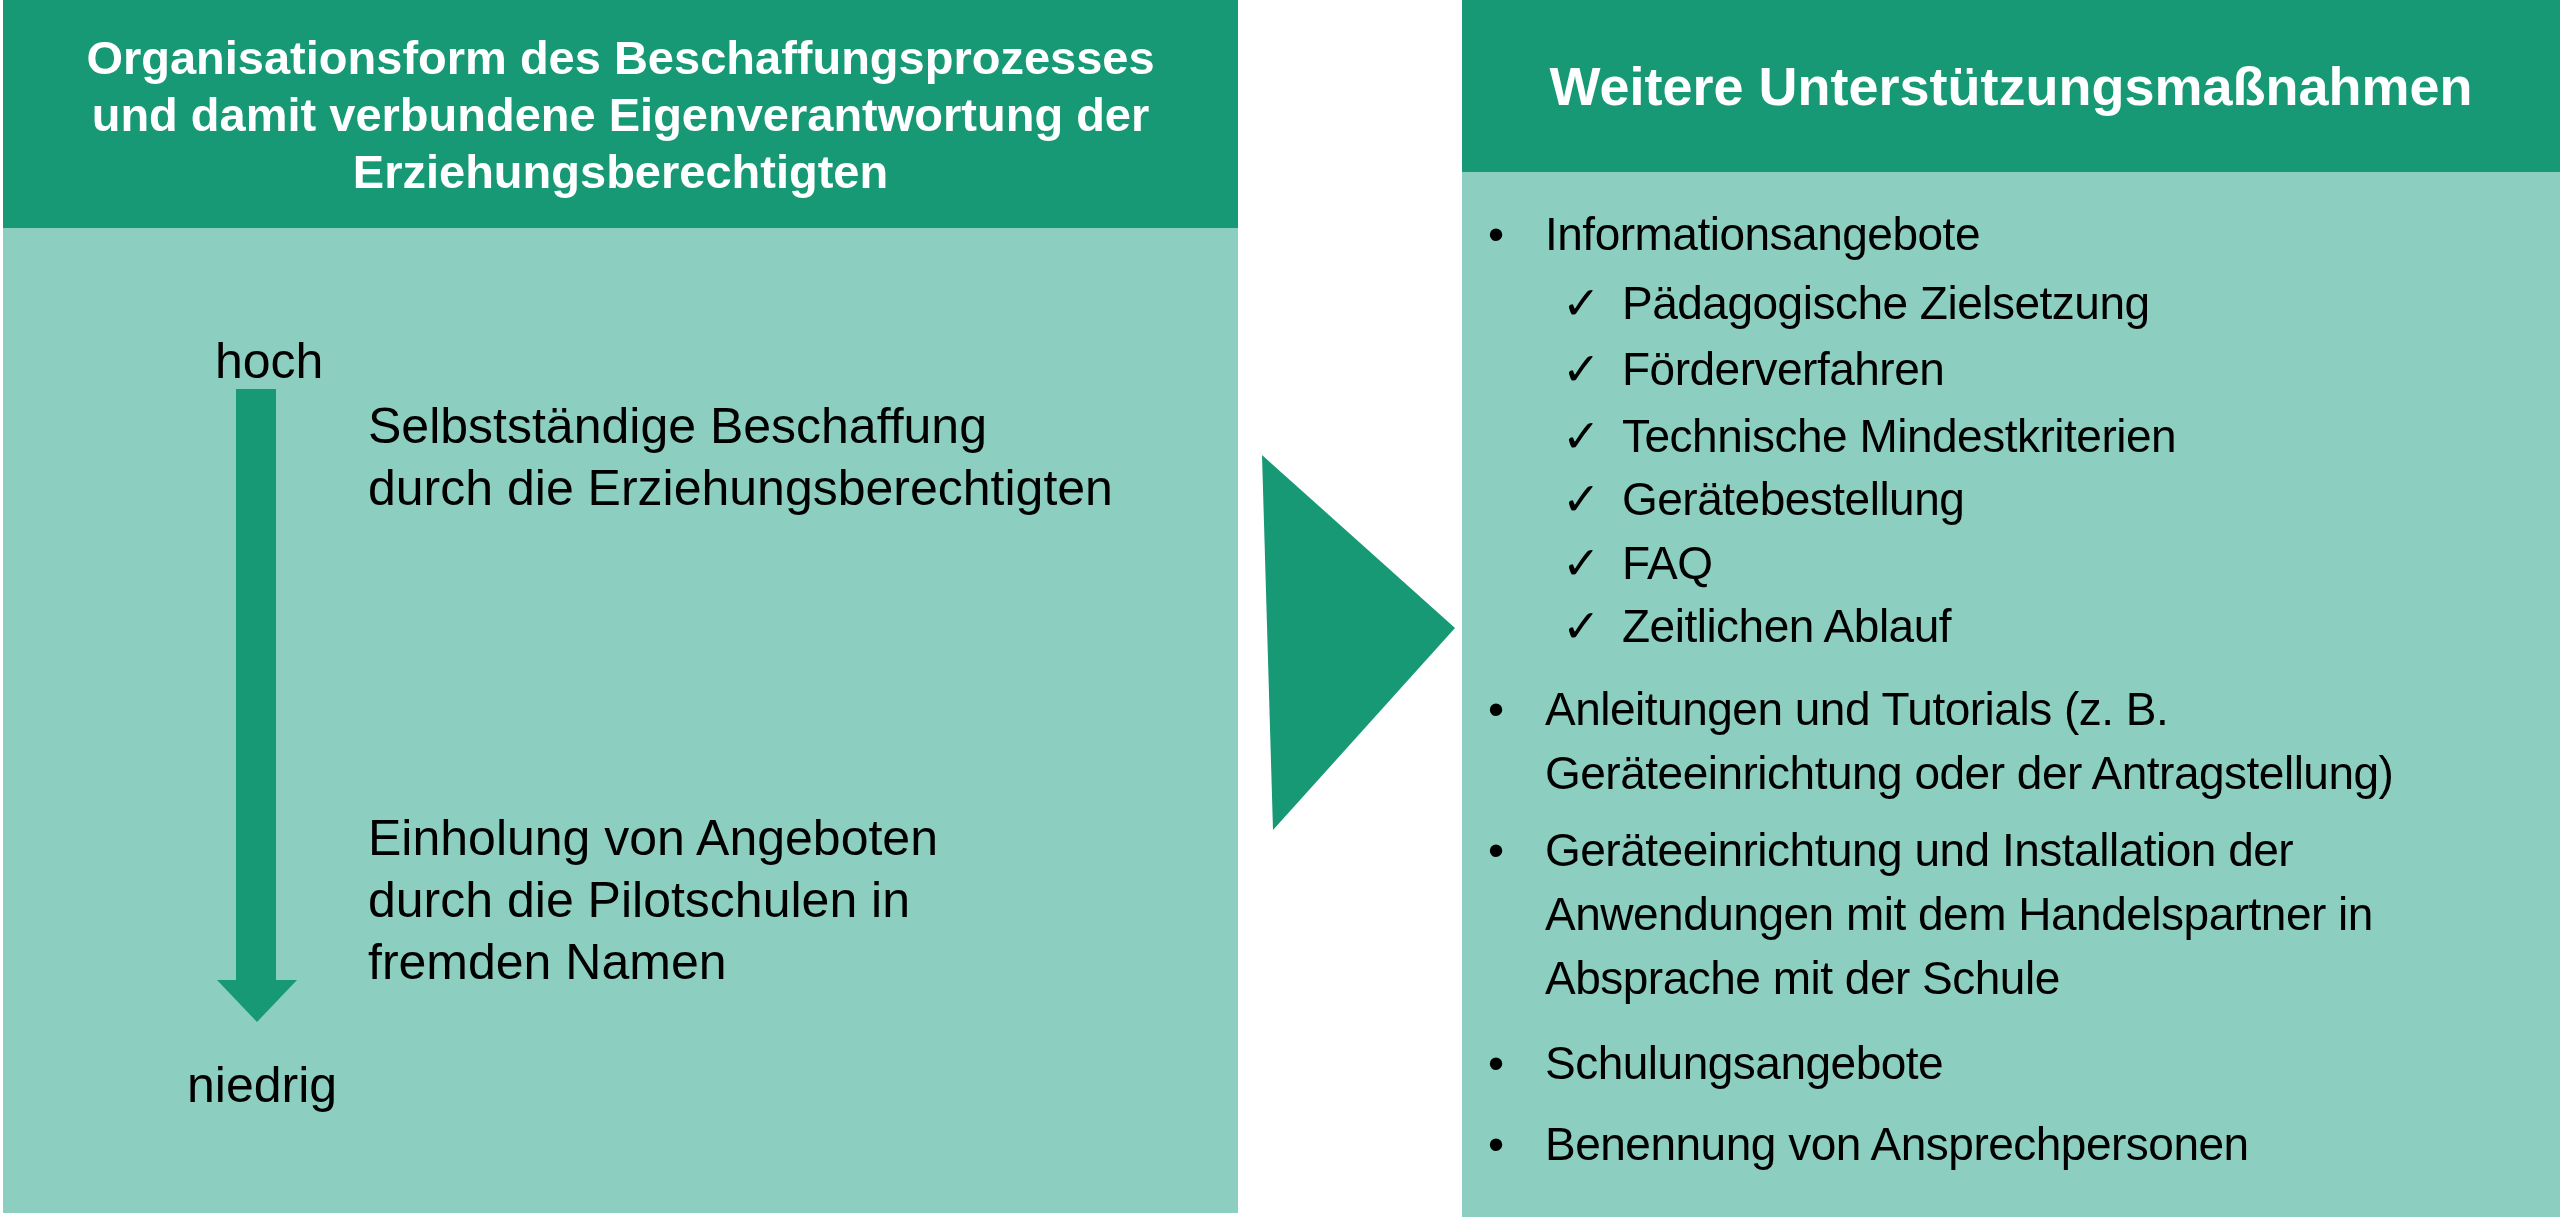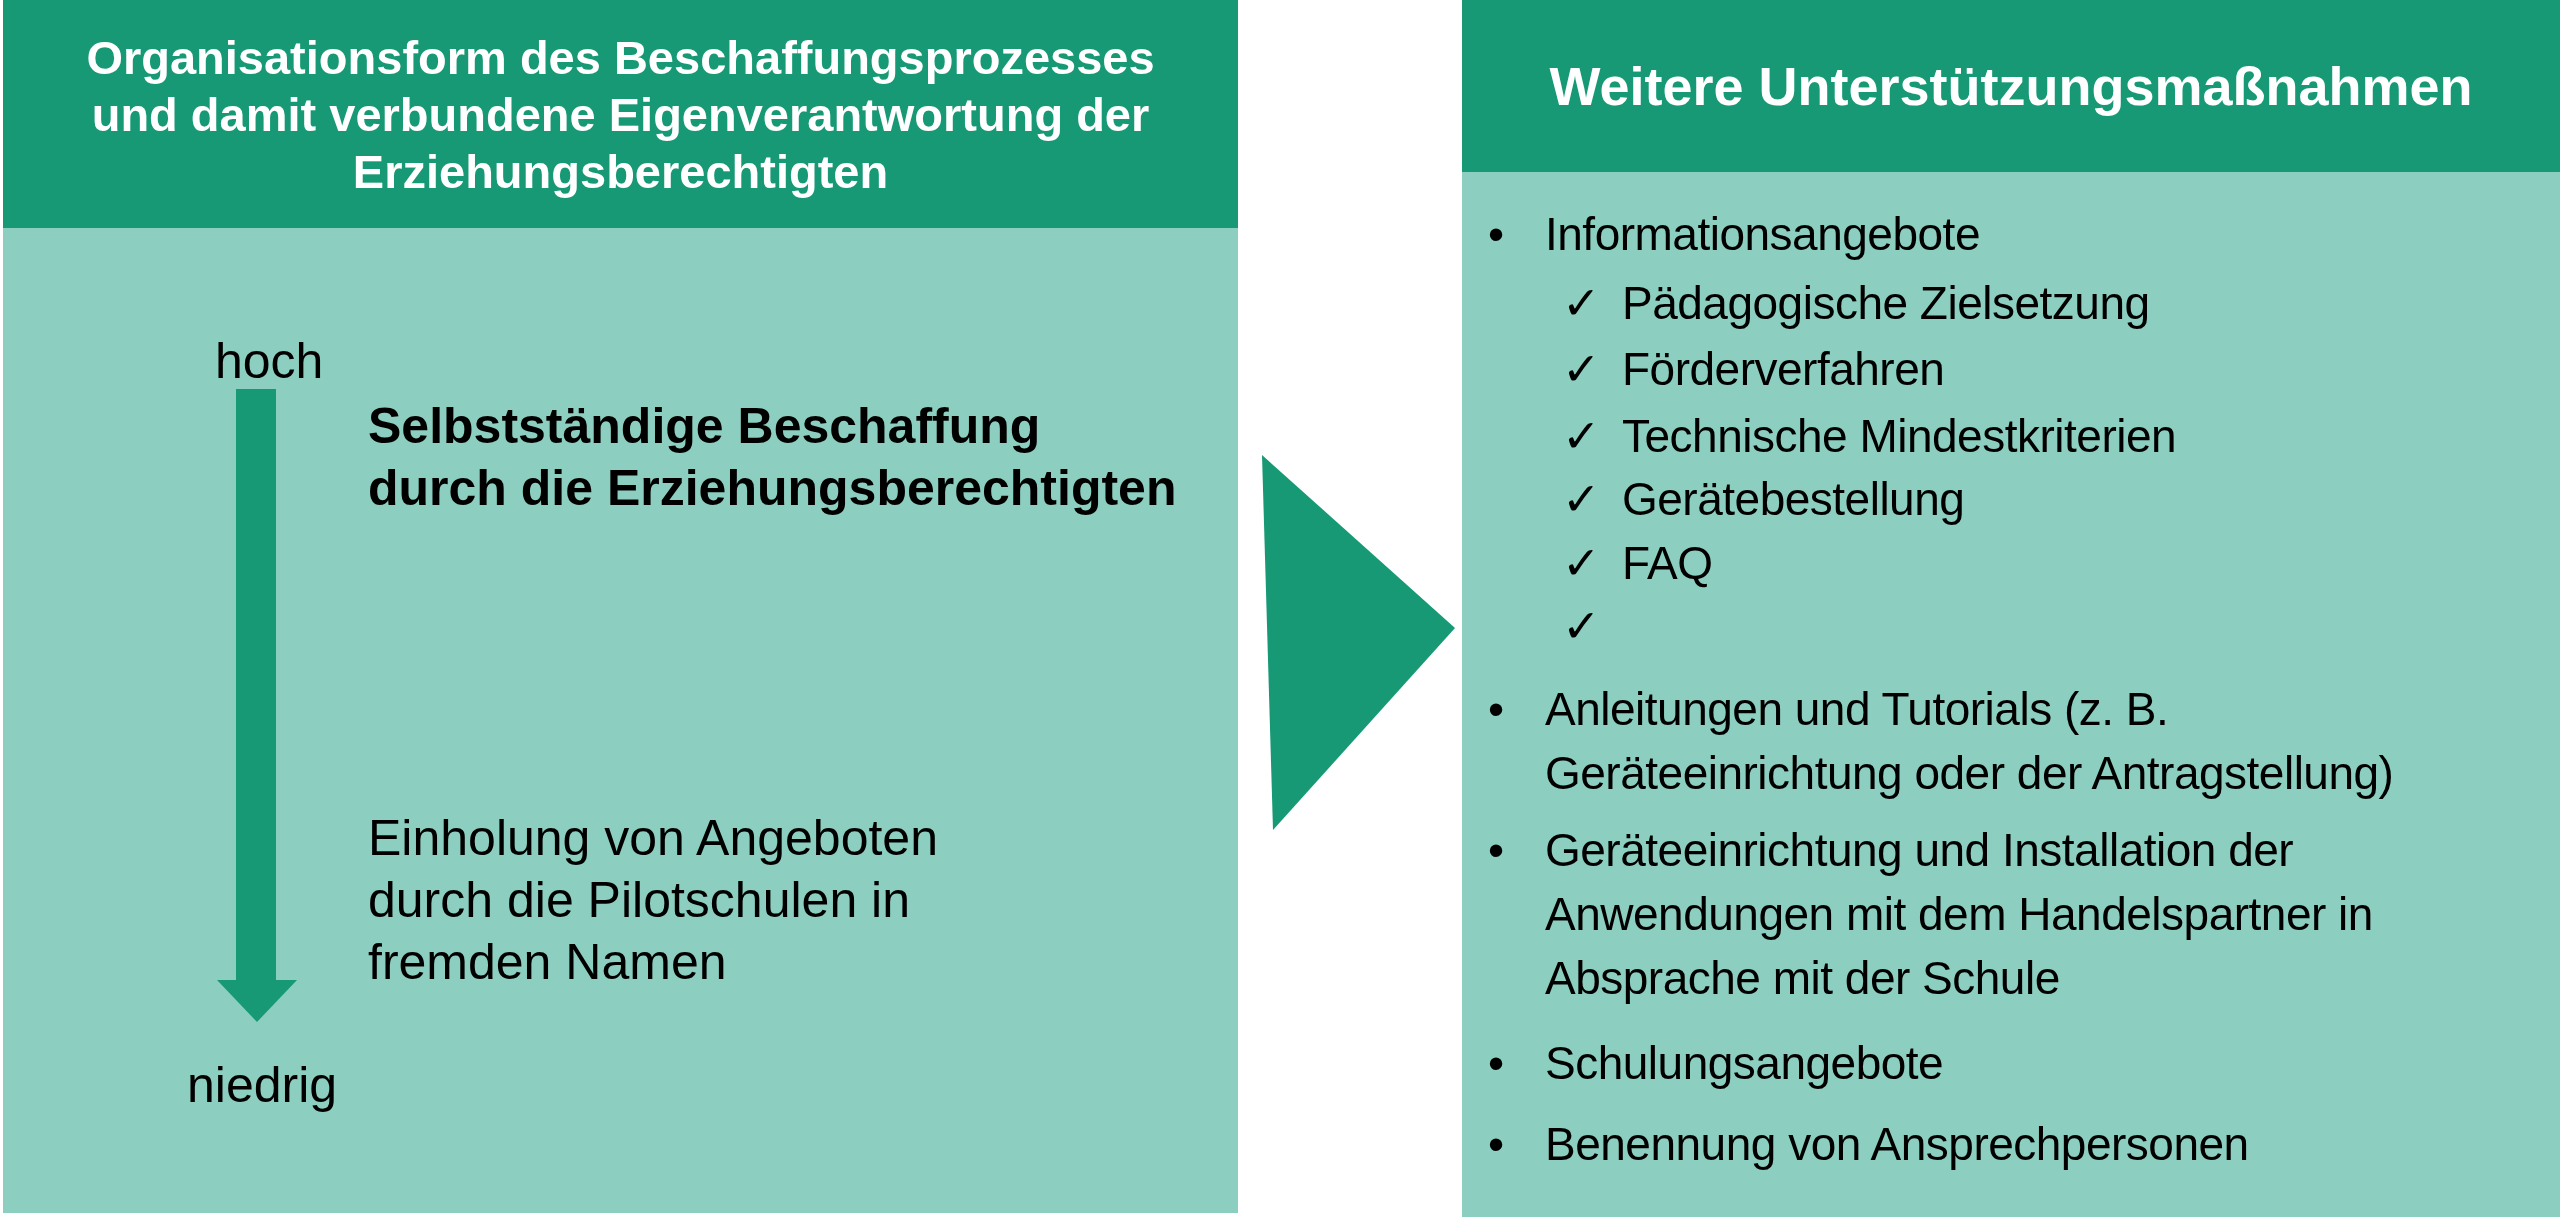--- a/index.html
+++ b/index.html
@@ -24,21 +24,21 @@
   .niedrig-label{left:184px;top:1054px;}
   .varrow-shaft{position:absolute;left:233px;top:389px;width:40px;height:591px;background:#169974;}
   .varrow-head{
     position:absolute;left:214px;top:980px;width:0;height:0;
     border-left:40px solid transparent;border-right:40px solid transparent;
     border-top:42px solid #169974;
   }
   .left-block{
     position:absolute;left:365px;font-size:50px;line-height:62px;white-space:pre-line;
   }
-  .block-0{top:395px;font-weight:bold;}
+  .block-0{top:395px;}
   .block-1{top:570px;}
   .block-2{top:807px;}
   
   .big-arrow{position:absolute;left:1255px;top:450px;width:210px;height:385px;}
   
   .right-panel{position:absolute;left:1462px;top:0;width:1098px;height:1217px;background:#8CCFC0;}
   .right-header{
     position:absolute;left:0;top:0;width:100%;height:172px;background:#169974;
     display:flex;align-items:center;justify-content:center;
   }
@@ -109,20 +109,21 @@
     <div class="ritem" style="top:467px">
       <span class="marker lvl2">✓</span>
       <div class="rtext lvl2">Gerätebestellung</div>
     </div>
     <div class="ritem" style="top:531px">
       <span class="marker lvl2">✓</span>
       <div class="rtext lvl2">FAQ</div>
     </div>
     <div class="ritem" style="top:594px">
       <span class="marker lvl2">✓</span>
+      <div class="rtext lvl2">Zeitlichen Ablauf</div>
     </div>
     <div class="ritem" style="top:677px">
       <span class="marker lvl1">•</span>
       <div class="rtext lvl1">Anleitungen und Tutorials (z. B.
 Geräteeinrichtung oder der Antragstellung)</div>
     </div>
     <div class="ritem" style="top:818px">
       <span class="marker lvl1">•</span>
       <div class="rtext lvl1">Geräteeinrichtung und Installation der
 Anwendungen mit dem Handelspartner in

